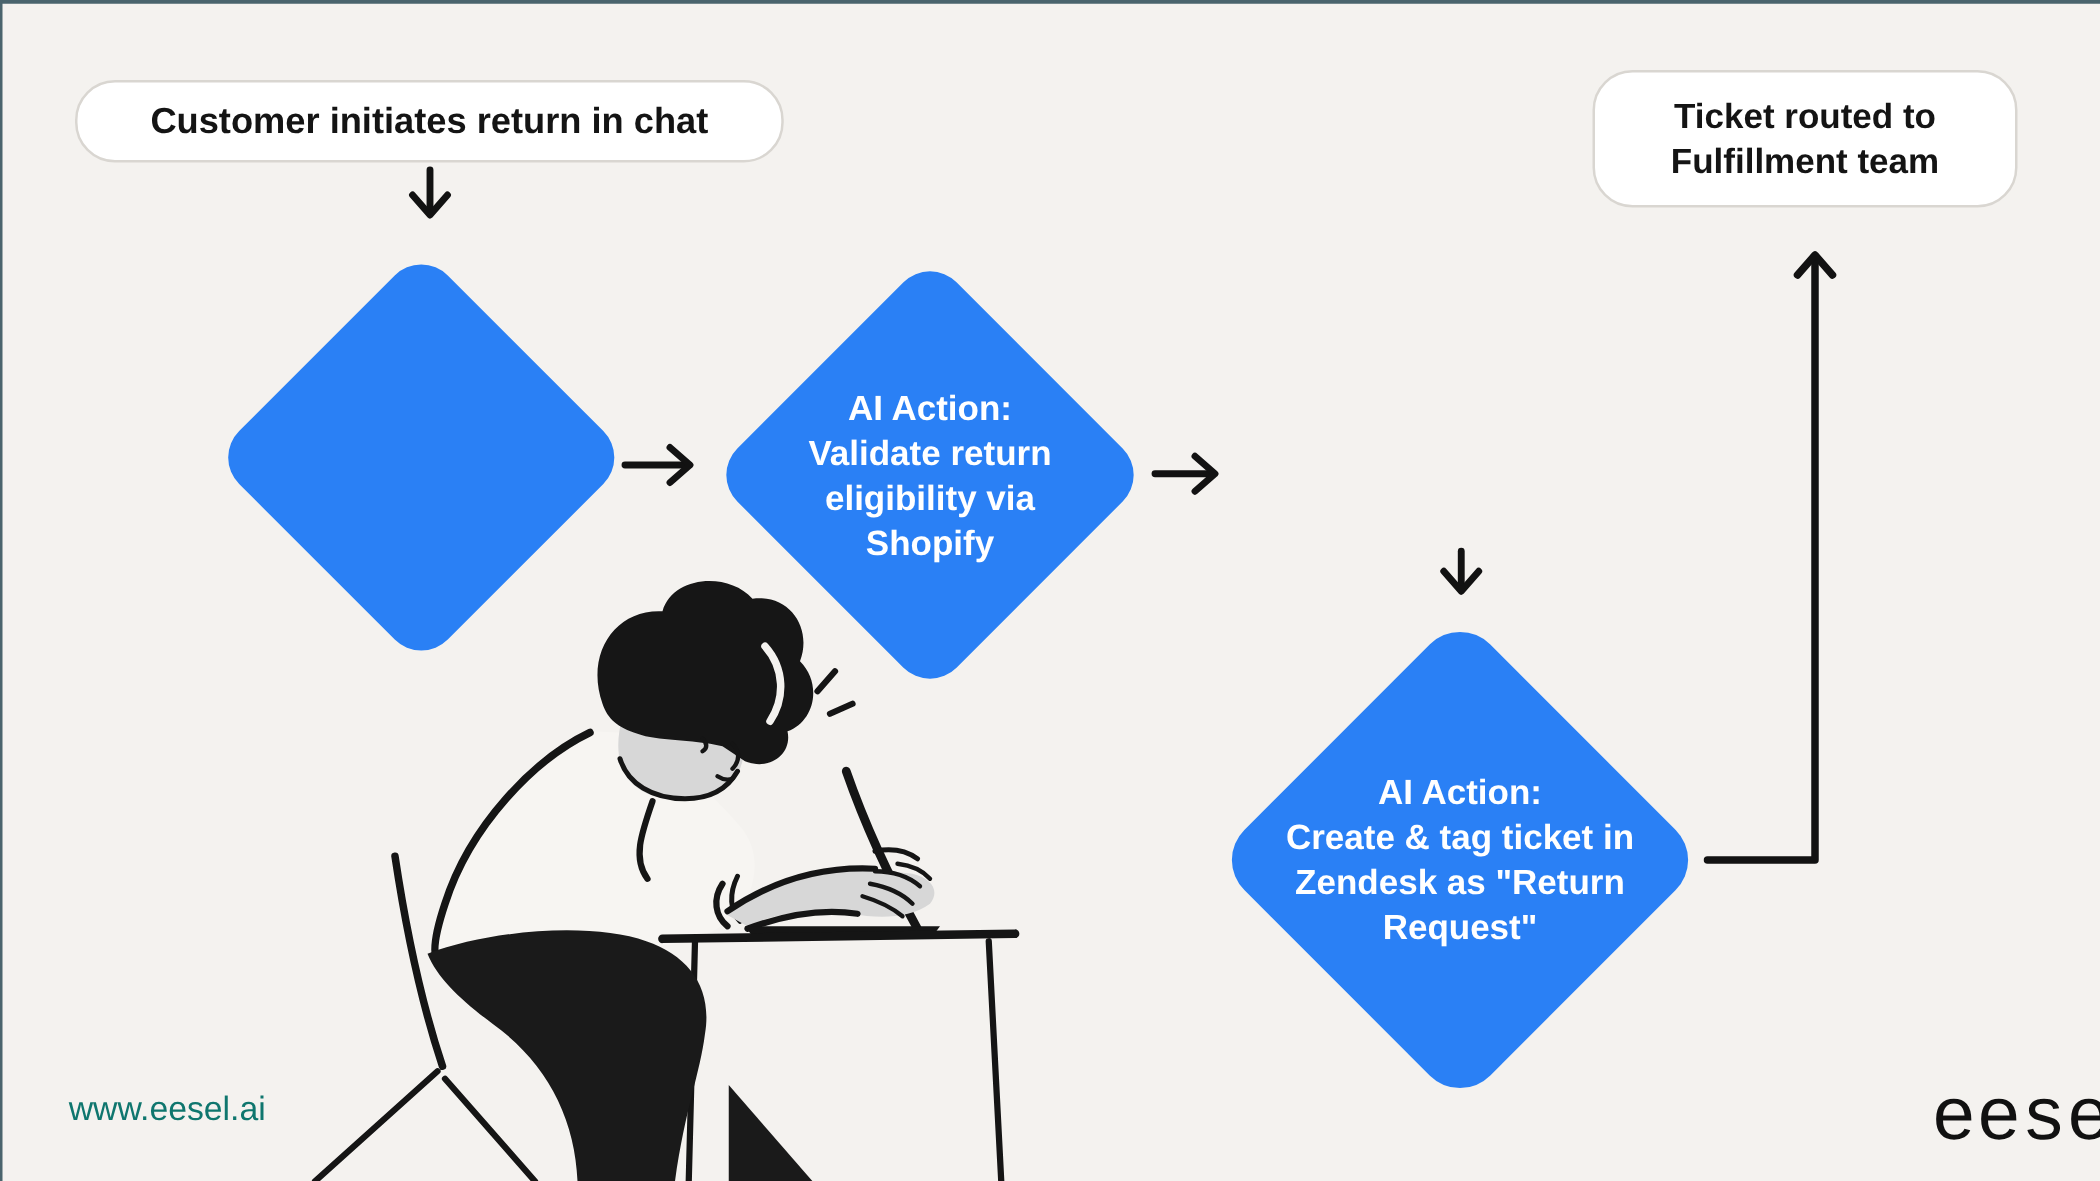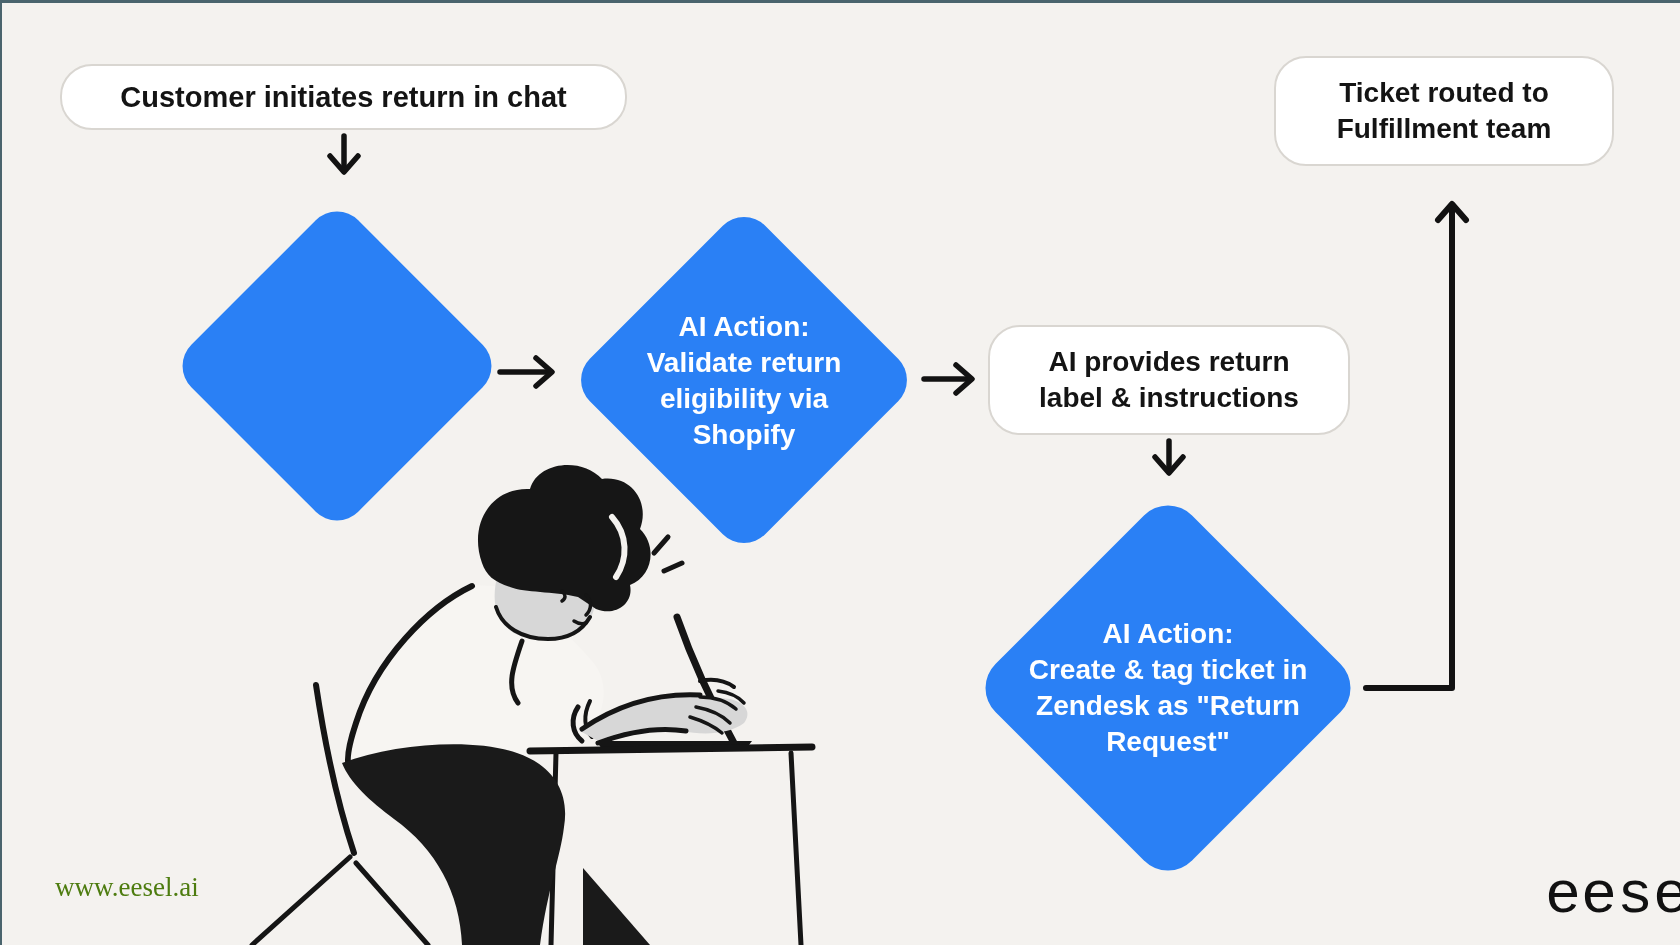--- a/index.html
+++ b/index.html
@@ -49,22 +49,22 @@
     white-space:pre-line;
   }
   .l-ask{left:337px;top:366px;width:340px;}
   .l-validate{left:744px;top:381px;width:320px;}
   .l-ticket{left:1168px;top:688px;width:360px;}
 
   .connector-layer{position:absolute;left:0;top:0;pointer-events:none;}
 
   .footer-site{
     position:absolute;left:55px;top:872px;
-    font-family:Liberation Serif, serif;
-    font-size:27px;color:#4d7c0f;
+    font-family:Liberation Sans, sans-serif;
+    font-size:27px;color:#0f766e;
   }
   .footer-logo{
     position:absolute;left:1545px;top:866px;
     font-family:Liberation Mono, monospace;
     font-size:60px;color:#111111;line-height:1;
   }
   .illustration{position:absolute;left:230px;top:435px;}
 </style>
 </head>
 <body>
@@ -77,22 +77,20 @@
   <div class="pill-box box-start">Customer initiates return in chat</div>
 
   <div class="diamond d-ask"></div>
 
   <div class="diamond d-validate"></div>
   <div class="diamond-label l-validate">AI Action:
 Validate return
 eligibility via
 Shopify</div>
 
-  <div class="pill-box box-provide">AI provides return
-label &amp; instructions</div>
 
   <div class="diamond d-ticket"></div>
   <div class="diamond-label l-ticket">AI Action:
 Create &amp; tag ticket in
 Zendesk as "Return
 Request"</div>
 
   <div class="pill-box box-routed">Ticket routed to
 Fulfillment team</div>
 

